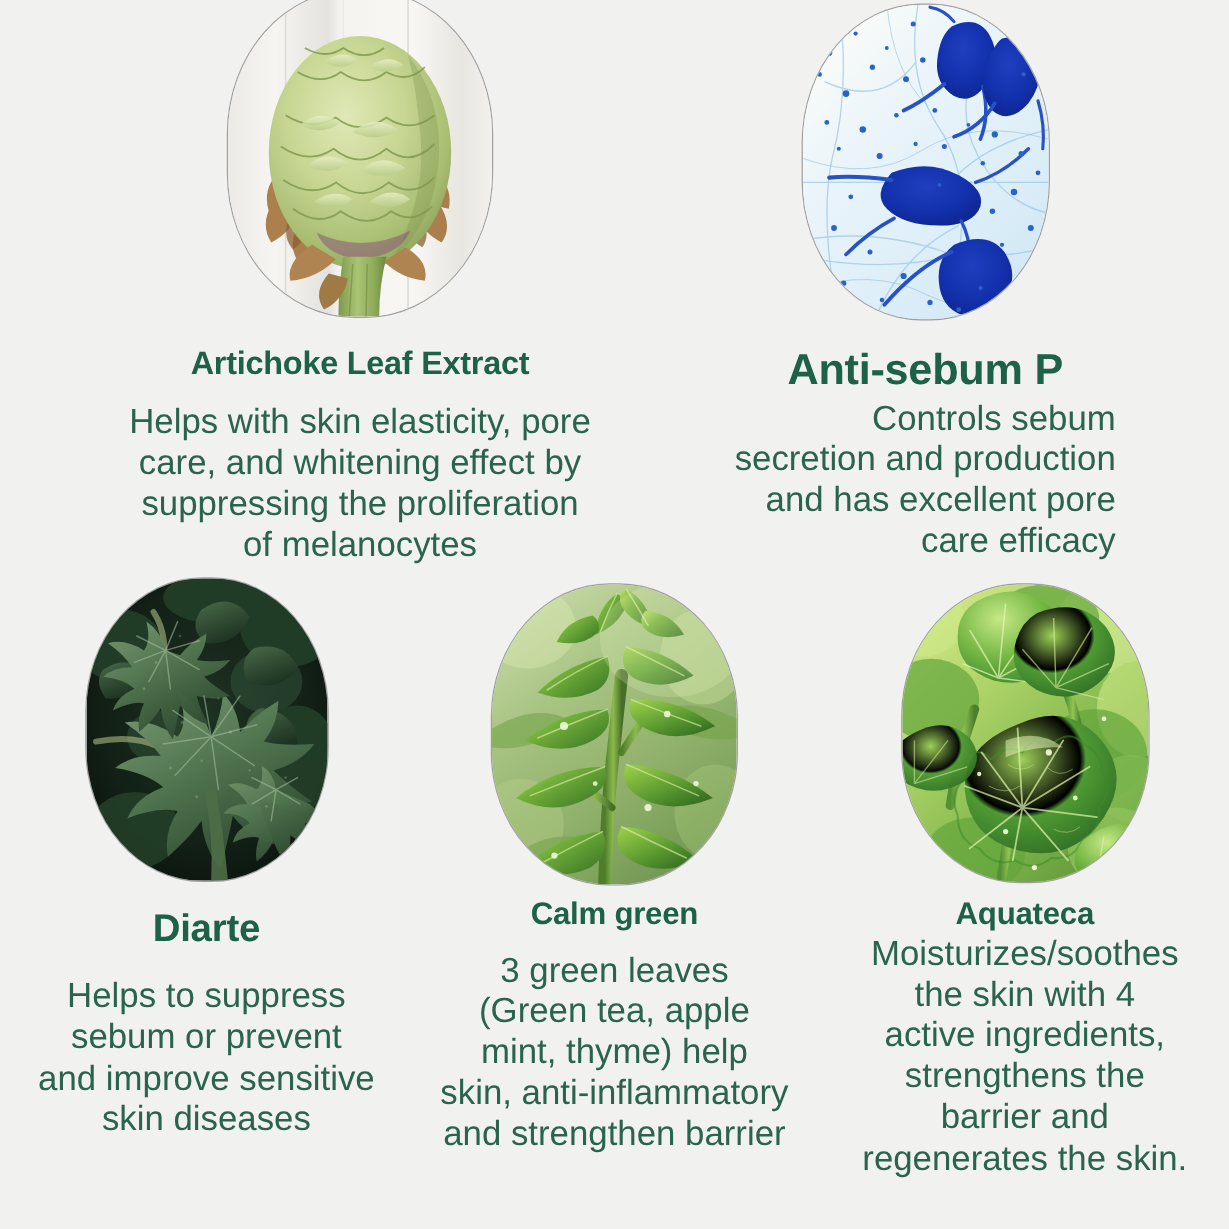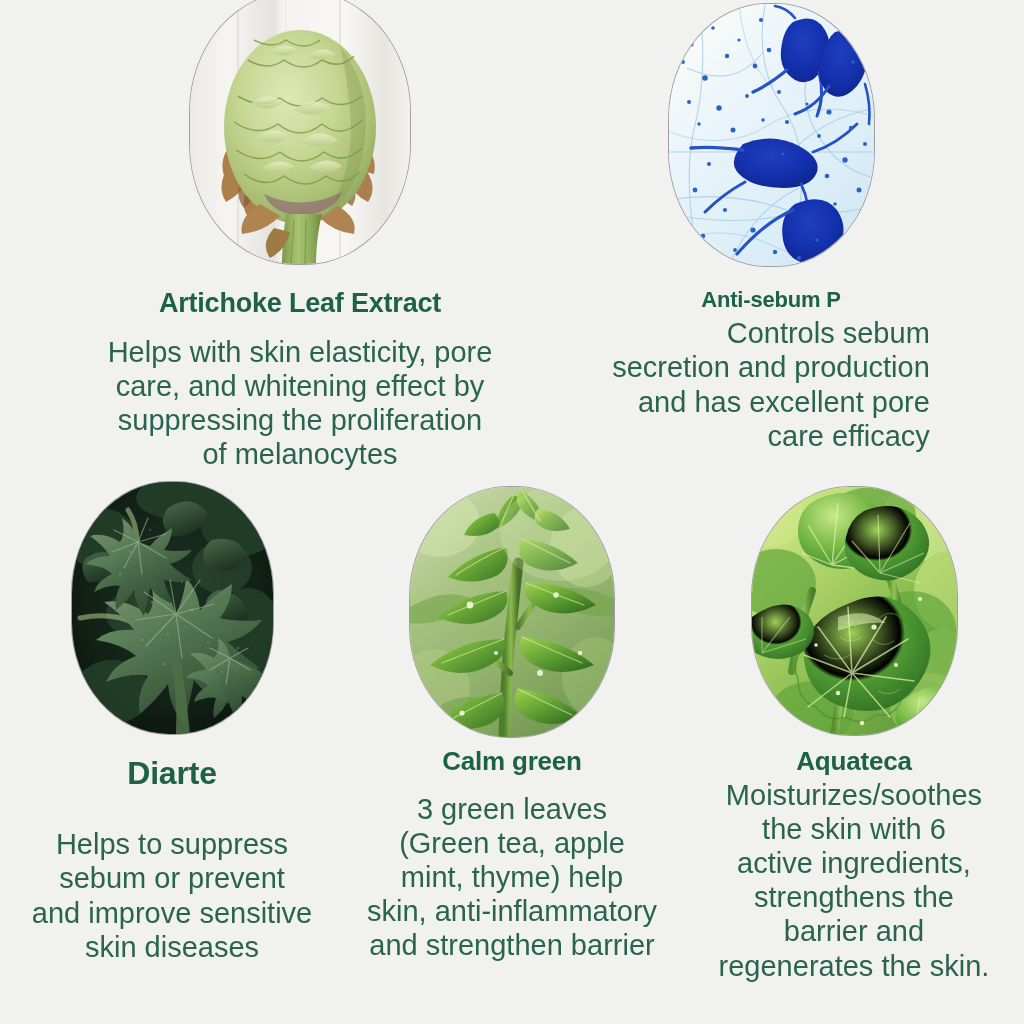--- a/index.html
+++ b/index.html
@@ -70,32 +70,32 @@
 
   #card-antisebum {
     left: 562px;
     top: 4px;
     width: 418px;
   }
   #card-antisebum .photo {
     width: 205px;
     height: 262px;
   }
-  #card-antisebum .ing-title { font-size: 22px; margin-top: 22px; }
+  #card-antisebum .ing-title { font-size: 36px; margin-top: 22px; }
   #card-antisebum .ing-desc  { font-size: 29px; margin-top: 4px; text-align: right; }
 
   
   #card-diarte {
     left: 0px;
     top: 482px;
     width: 344px;
   }
   #card-diarte .photo { width: 201px; height: 252px; }
   #card-diarte .ing-title { font-size: 32px; margin-top: 22px; }
-  #card-diarte .ing-desc  { font-size: 29px; margin-top: 36px; }
+  #card-diarte .ing-desc  { font-size: 29px; margin-top: 22px; }
 
   #card-calmgreen {
     left: 330px;
     top: 487px;
     width: 364px;
   }
   #card-calmgreen .photo { width: 204px; height: 250px; }
   #card-calmgreen .ing-title { font-size: 26px; margin-top: 10px; }
   #card-calmgreen .ing-desc  { font-size: 29px; margin-top: 16px; }
 
@@ -687,20 +687,20 @@
           <circle cx="86" cy="206" r="2.2"></circle>
           <circle cx="144" cy="178" r="2"></circle>
           <circle cx="64" cy="158" r="1.8"></circle>
           <circle cx="110" cy="236" r="2.2"></circle>
           <circle cx="168" cy="112" r="2"></circle>
         </g>
       </svg>
     </div>
     <div class="ing-title">Aquateca</div>
     <div class="ing-desc">Moisturizes/soothes
-the skin with 6
+the skin with 4
 active ingredients,
 strengthens the
 barrier and
 regenerates the skin.</div>
   </div>
 
 </div>
 
 </body></html>

